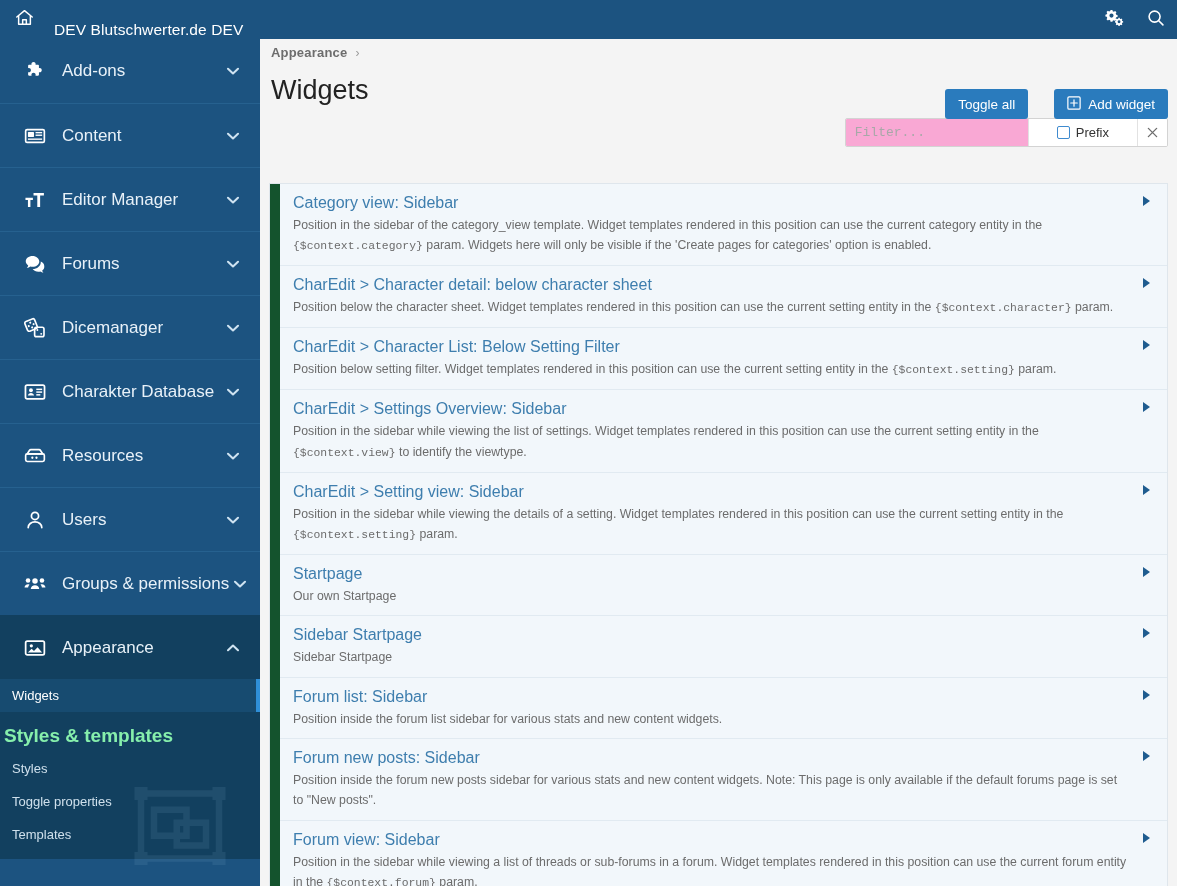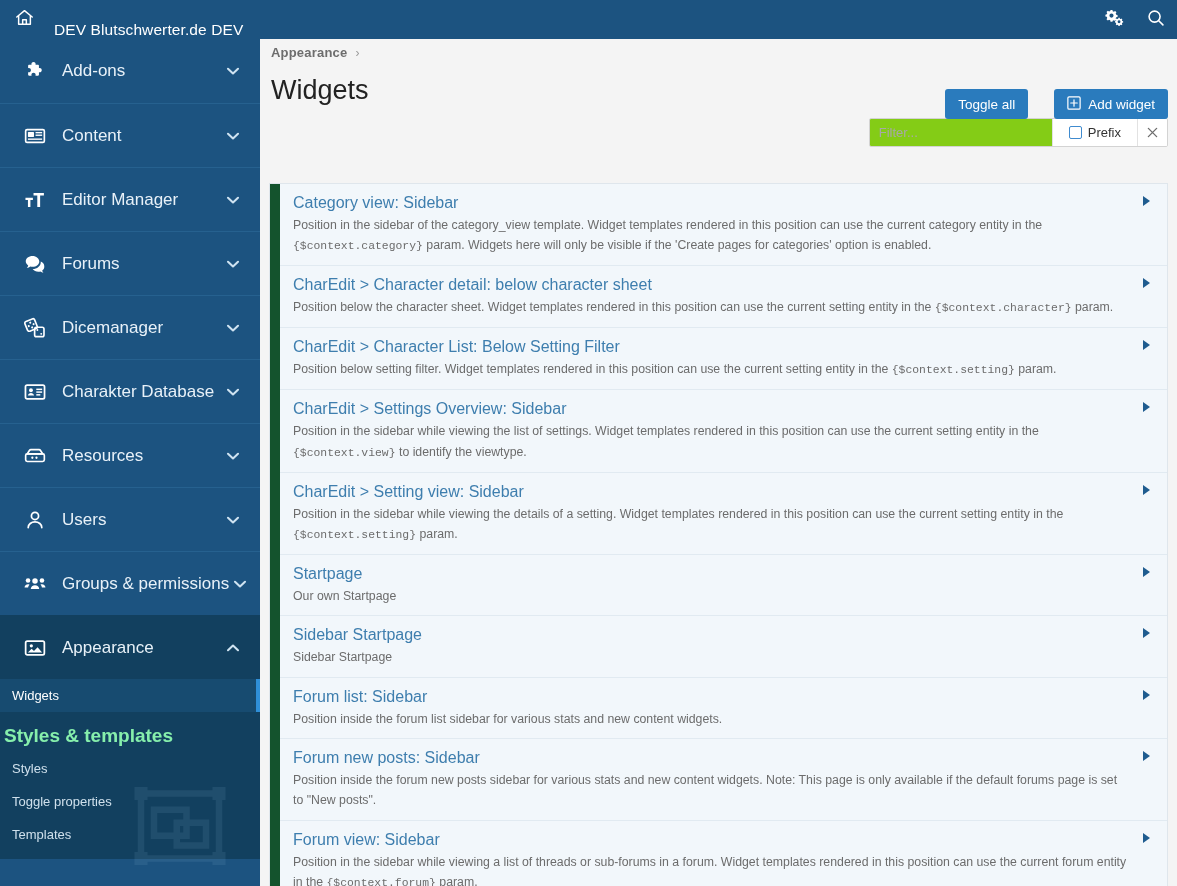--- a/index.html
+++ b/index.html
@@ -178,29 +178,29 @@
     border: 1px solid #d3d3d3;
     background: #ffffff;
     border-radius: 2px;
     overflow: hidden;
   }
   #filter-input {
     width: 182px;
     border: none;
     outline: none;
     font-size: 13px;
-    font-family: Liberation Sans, sans-serif;
+    font-family: Liberation Mono, monospace;
     padding: 0 9px;
     color: #444;
-    background: #84cc16;
+    background: #f9a8d4;
   }
   #filter-input::placeholder { color: #a8a8a8; }
   #prefix-wrap {
     display: flex; align-items: center; gap: 6px;
-    padding: 0 16px;
+    padding: 0 28px;
     border-left: 1px solid #e2e2e2;
     cursor: pointer;
   }
   #prefix-wrap .cbx {
     width: 13px; height: 13px;
     border: 1.6px solid #3f8bcf;
     border-radius: 2px;
     background: #fff;
     flex: 0 0 13px;
   }

